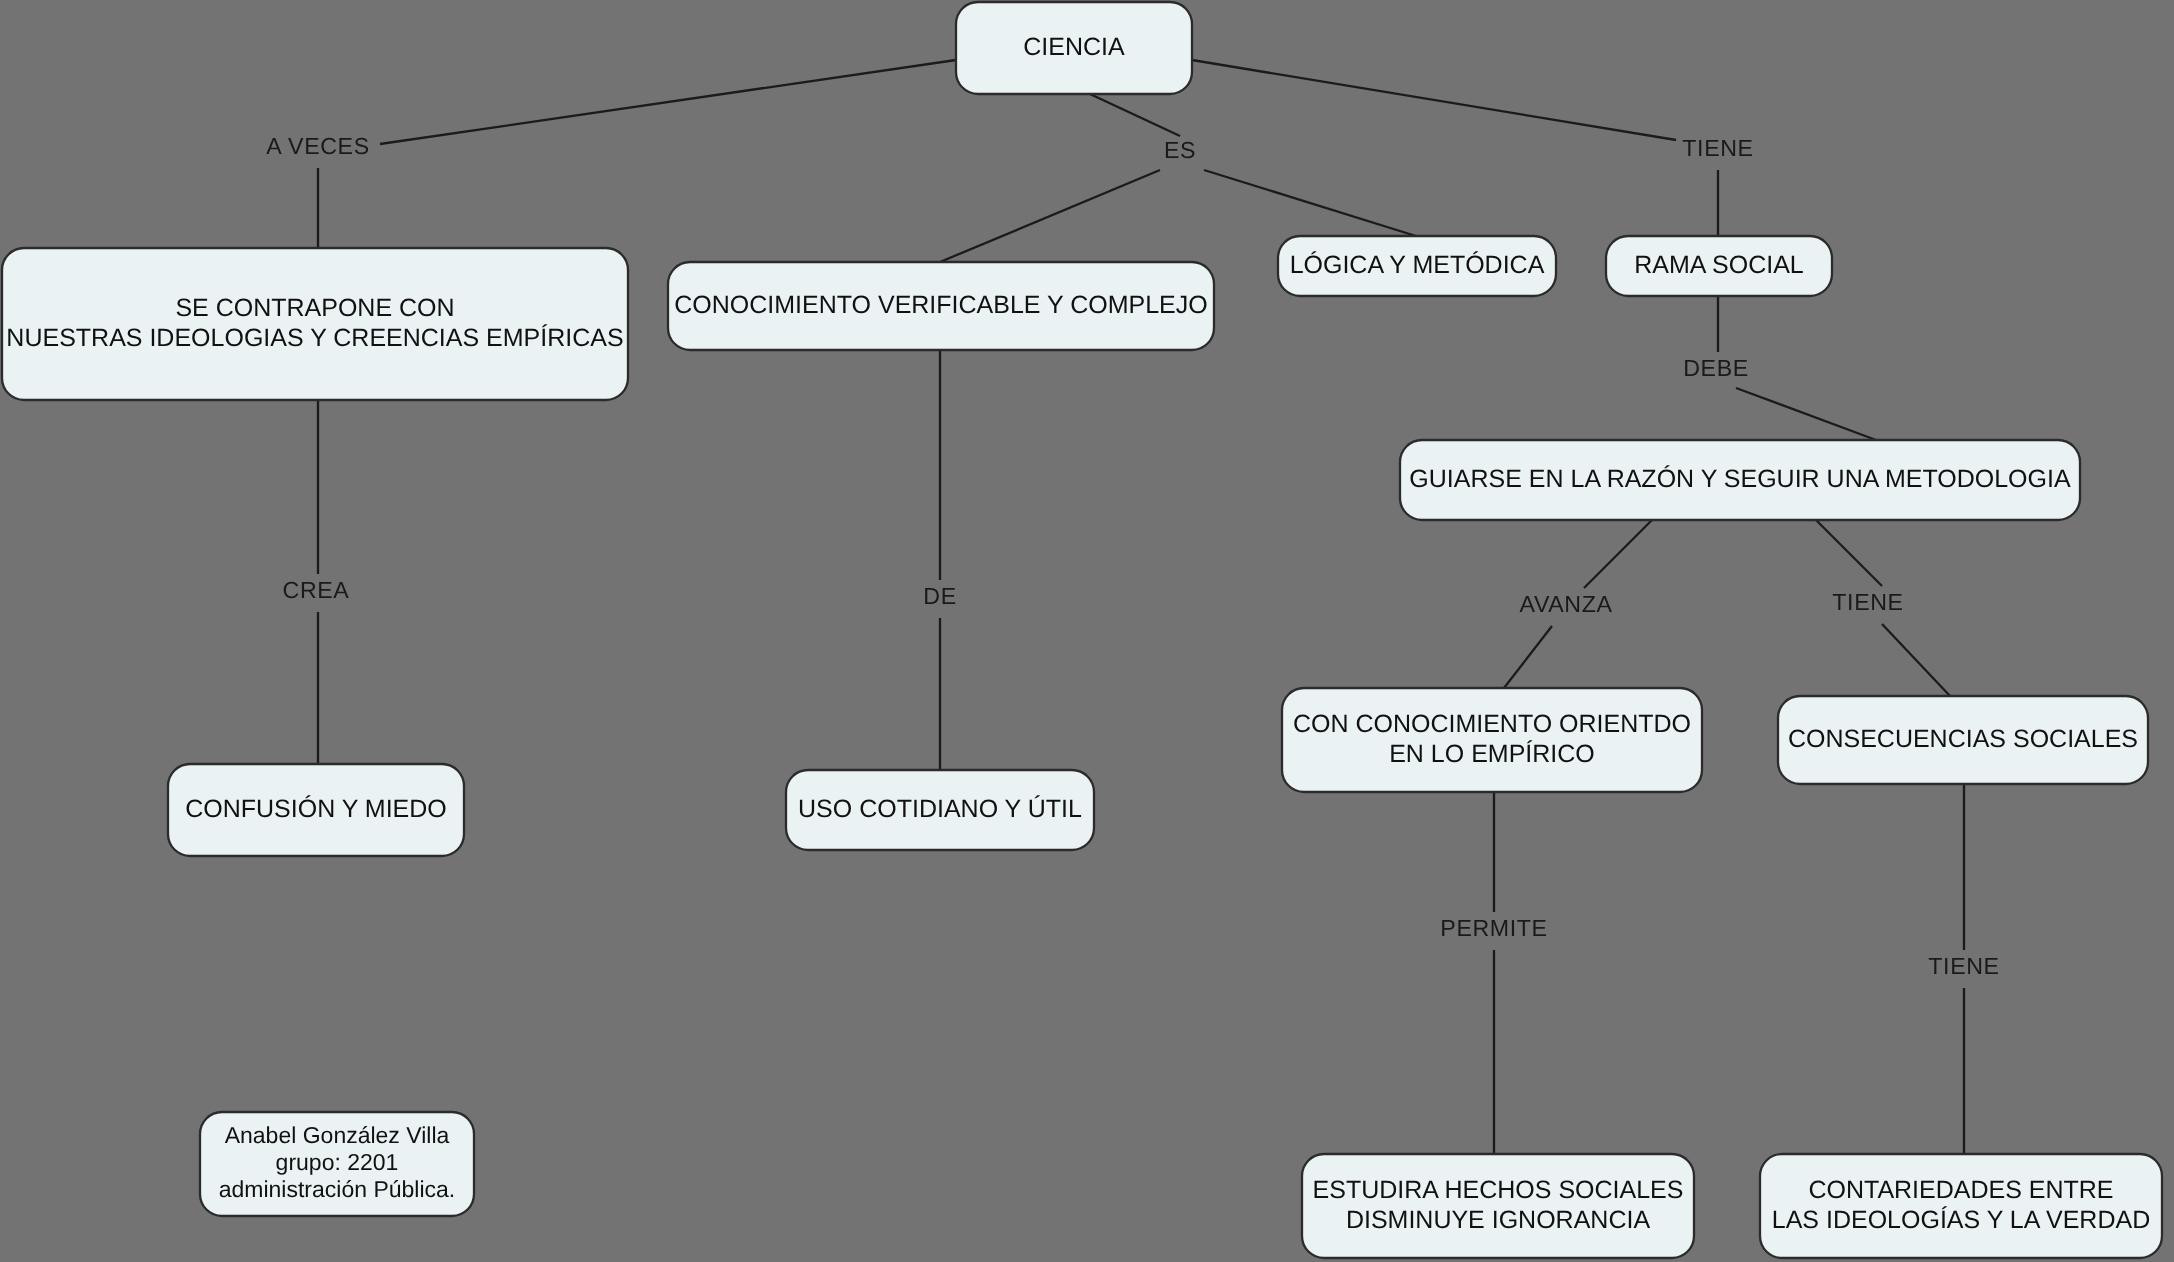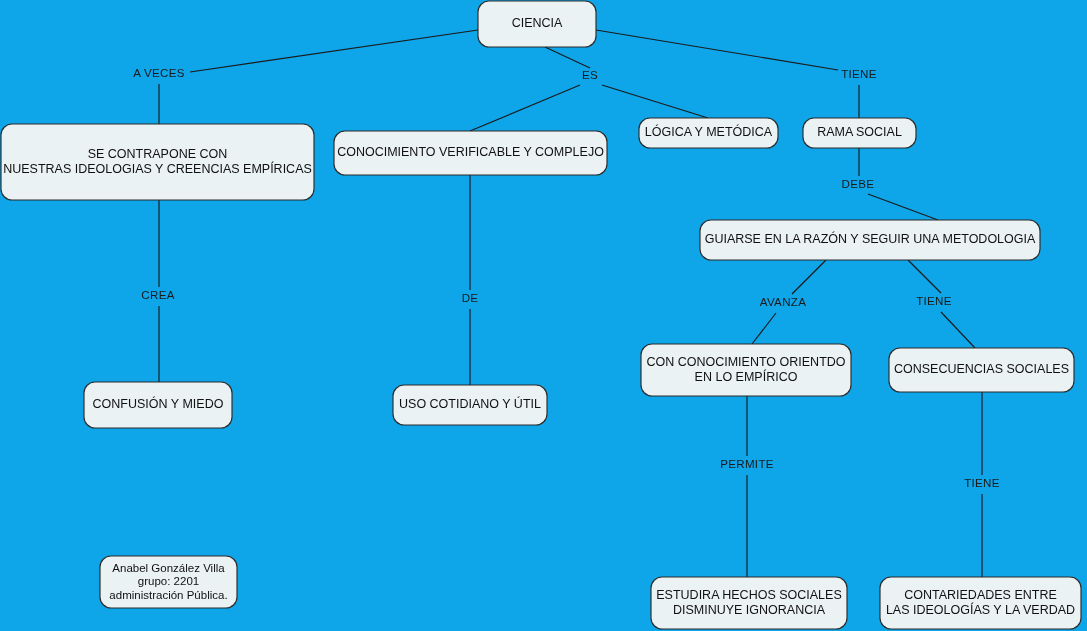--- a/index.html
+++ b/index.html
@@ -7,21 +7,21 @@
     padding: 0;
     background: #ffffff;
   }
   body {
     font-family: "Liberation Sans", sans-serif;
   }
   #map-wrap {
     position: relative;
     width: 1087px;
     height: 631px;
-    background: #0ea5e9;
+    background: #737373;
     overflow: hidden;
   }
   svg.cmap {
     position: absolute;
     left: 0;
     top: 0;
     width: 1087px;
     height: 631px;
     display: block;
   }

